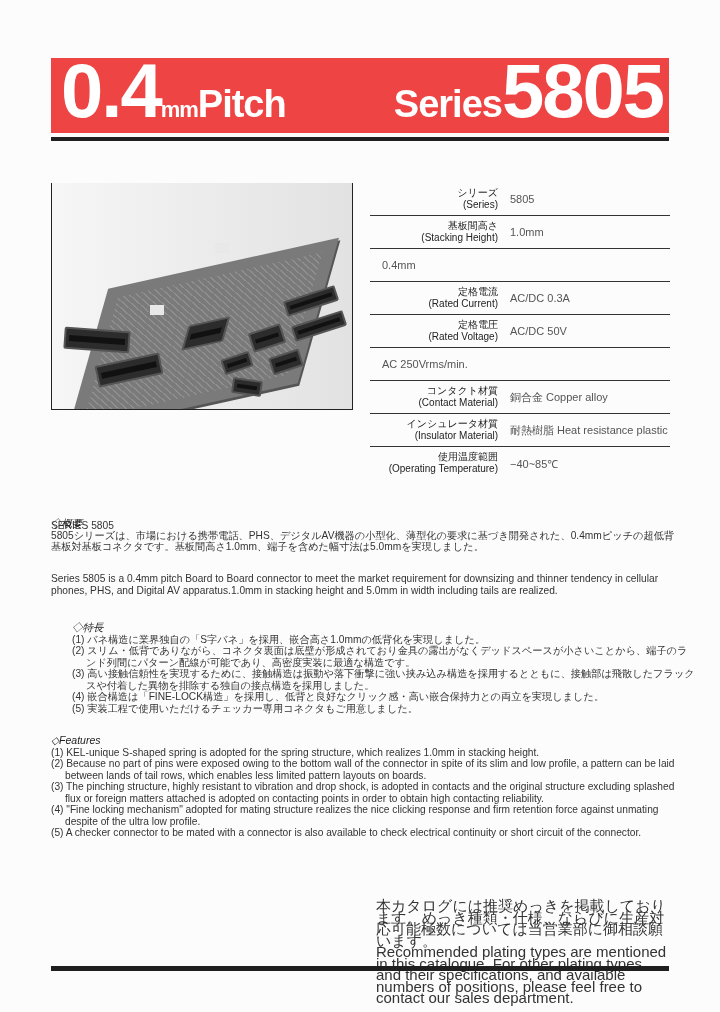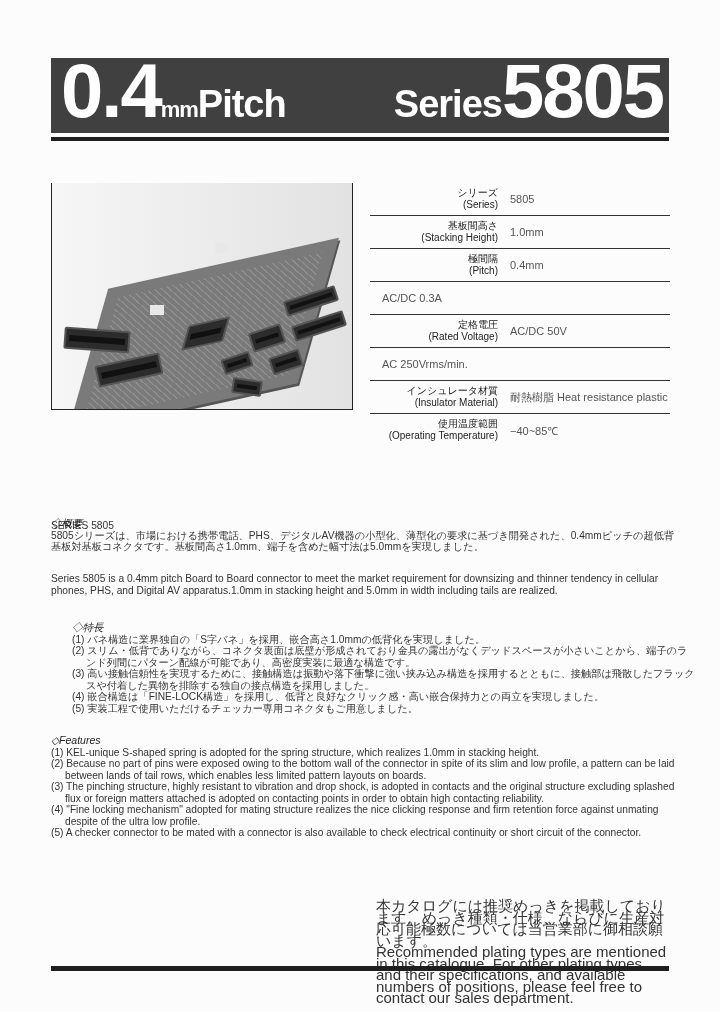--- a/index.html
+++ b/index.html
@@ -1,18 +1,18 @@
 <!DOCTYPE html>
 <html><head>
 <meta charset="utf-8">
 <style>
   html, body { margin:0; padding:0; }
   body { width:720px; height:1012px; background:#fcfcfc; position:relative; overflow:hidden;
          font-family:"Liberation Sans", sans-serif; color:#2a2a2a; }
-  .header { position:absolute; left:51px; top:58px; width:618px; height:75px; background:#404040; }
+  .header { position:absolute; left:51px; top:58px; width:618px; height:75px; background:#ef4444; }
   .header-rule { position:absolute; left:51px; top:137px; width:618px; height:4px; background:#1f1f1f; }
   .hl { position:absolute; left:10px; bottom:4px; color:#fff; font-weight:bold; white-space:nowrap;
         font-family:"Liberation Sans", sans-serif; letter-spacing:-2px; }
   .hr { position:absolute; right:6px; bottom:4px; color:#fff; font-weight:bold; white-space:nowrap; letter-spacing:-2px; text-align:right; }
   .t-num { font-size:76px; line-height:76px; display:inline-block; }
   .t-unit { font-size:22px; letter-spacing:-1px; }
   .t-word { font-size:38px; letter-spacing:-1px; }
 
   .photo { position:absolute; left:51px; top:183px; width:300px; height:226px; border:1px solid #222;
            border-top:none; background:linear-gradient(90deg,#f6f6f6,#e2e2e2); overflow:hidden; }
@@ -75,38 +75,45 @@
     <div class="spec-val">5805</div>
   </div>
   <div class="spec-row">
     <div class="spec-label">
         <div>基板間高さ</div>
         <div>(Stacking Height)</div>
       </div>
     <div class="spec-val">1.0mm</div>
   </div>
   <div class="spec-row">
-    <div class="spec-label">
-        <div>極間隔</div>
-        <div>(Pitch)</div>
-      </div>
     <div class="spec-val">0.4mm</div>
   </div>
   <div class="spec-row">
+    <div class="spec-label">
+        <div>定格電流</div>
+        <div>(Rated Current)</div>
+      </div>
     <div class="spec-val">AC/DC 0.3A</div>
   </div>
   <div class="spec-row">
     <div class="spec-label">
         <div>定格電圧</div>
         <div>(Rated Voltage)</div>
       </div>
     <div class="spec-val">AC/DC 50V</div>
   </div>
   <div class="spec-row">
     <div class="spec-val">AC 250Vrms/min.</div>
+  </div>
+  <div class="spec-row">
+    <div class="spec-label">
+        <div>コンタクト材質</div>
+        <div>(Contact Material)</div>
+      </div>
+    <div class="spec-val">銅合金  Copper alloy</div>
   </div>
   <div class="spec-row">
     <div class="spec-label">
         <div>インシュレータ材質</div>
         <div>(Insulator Material)</div>
       </div>
     <div class="spec-val">耐熱樹脂  Heat resistance plastic</div>
   </div>
   <div class="spec-row">
     <div class="spec-label">

